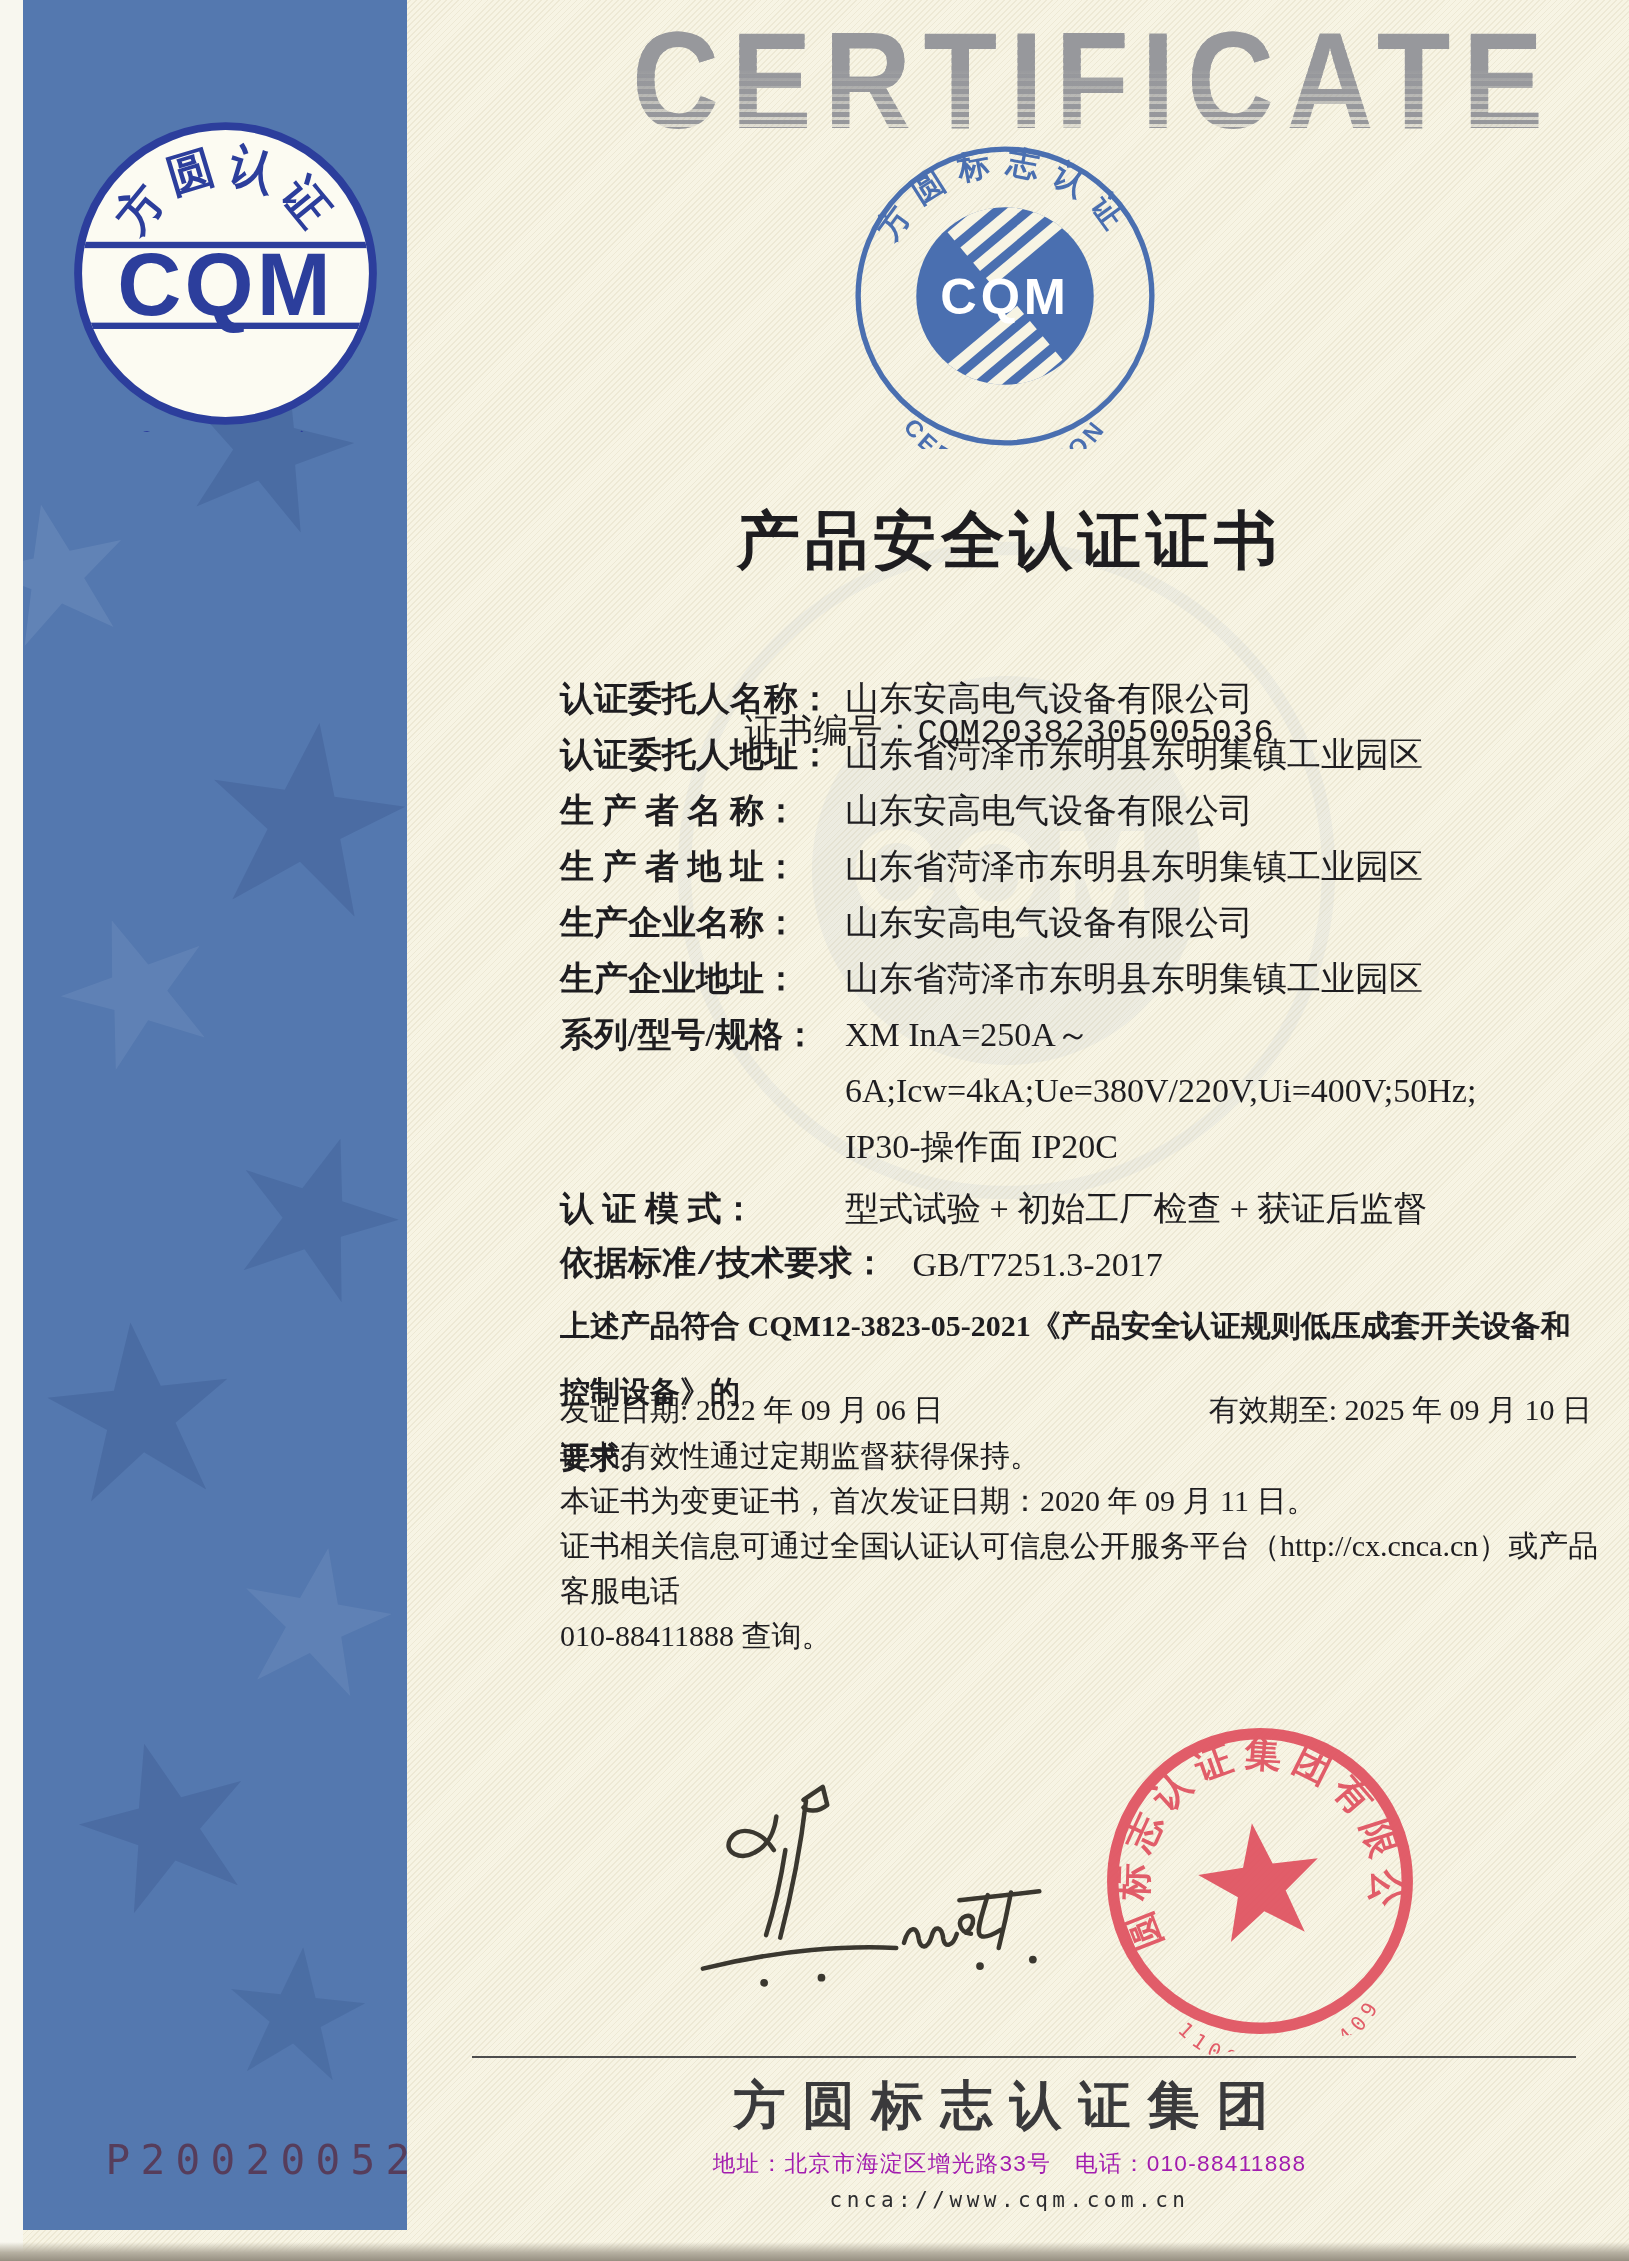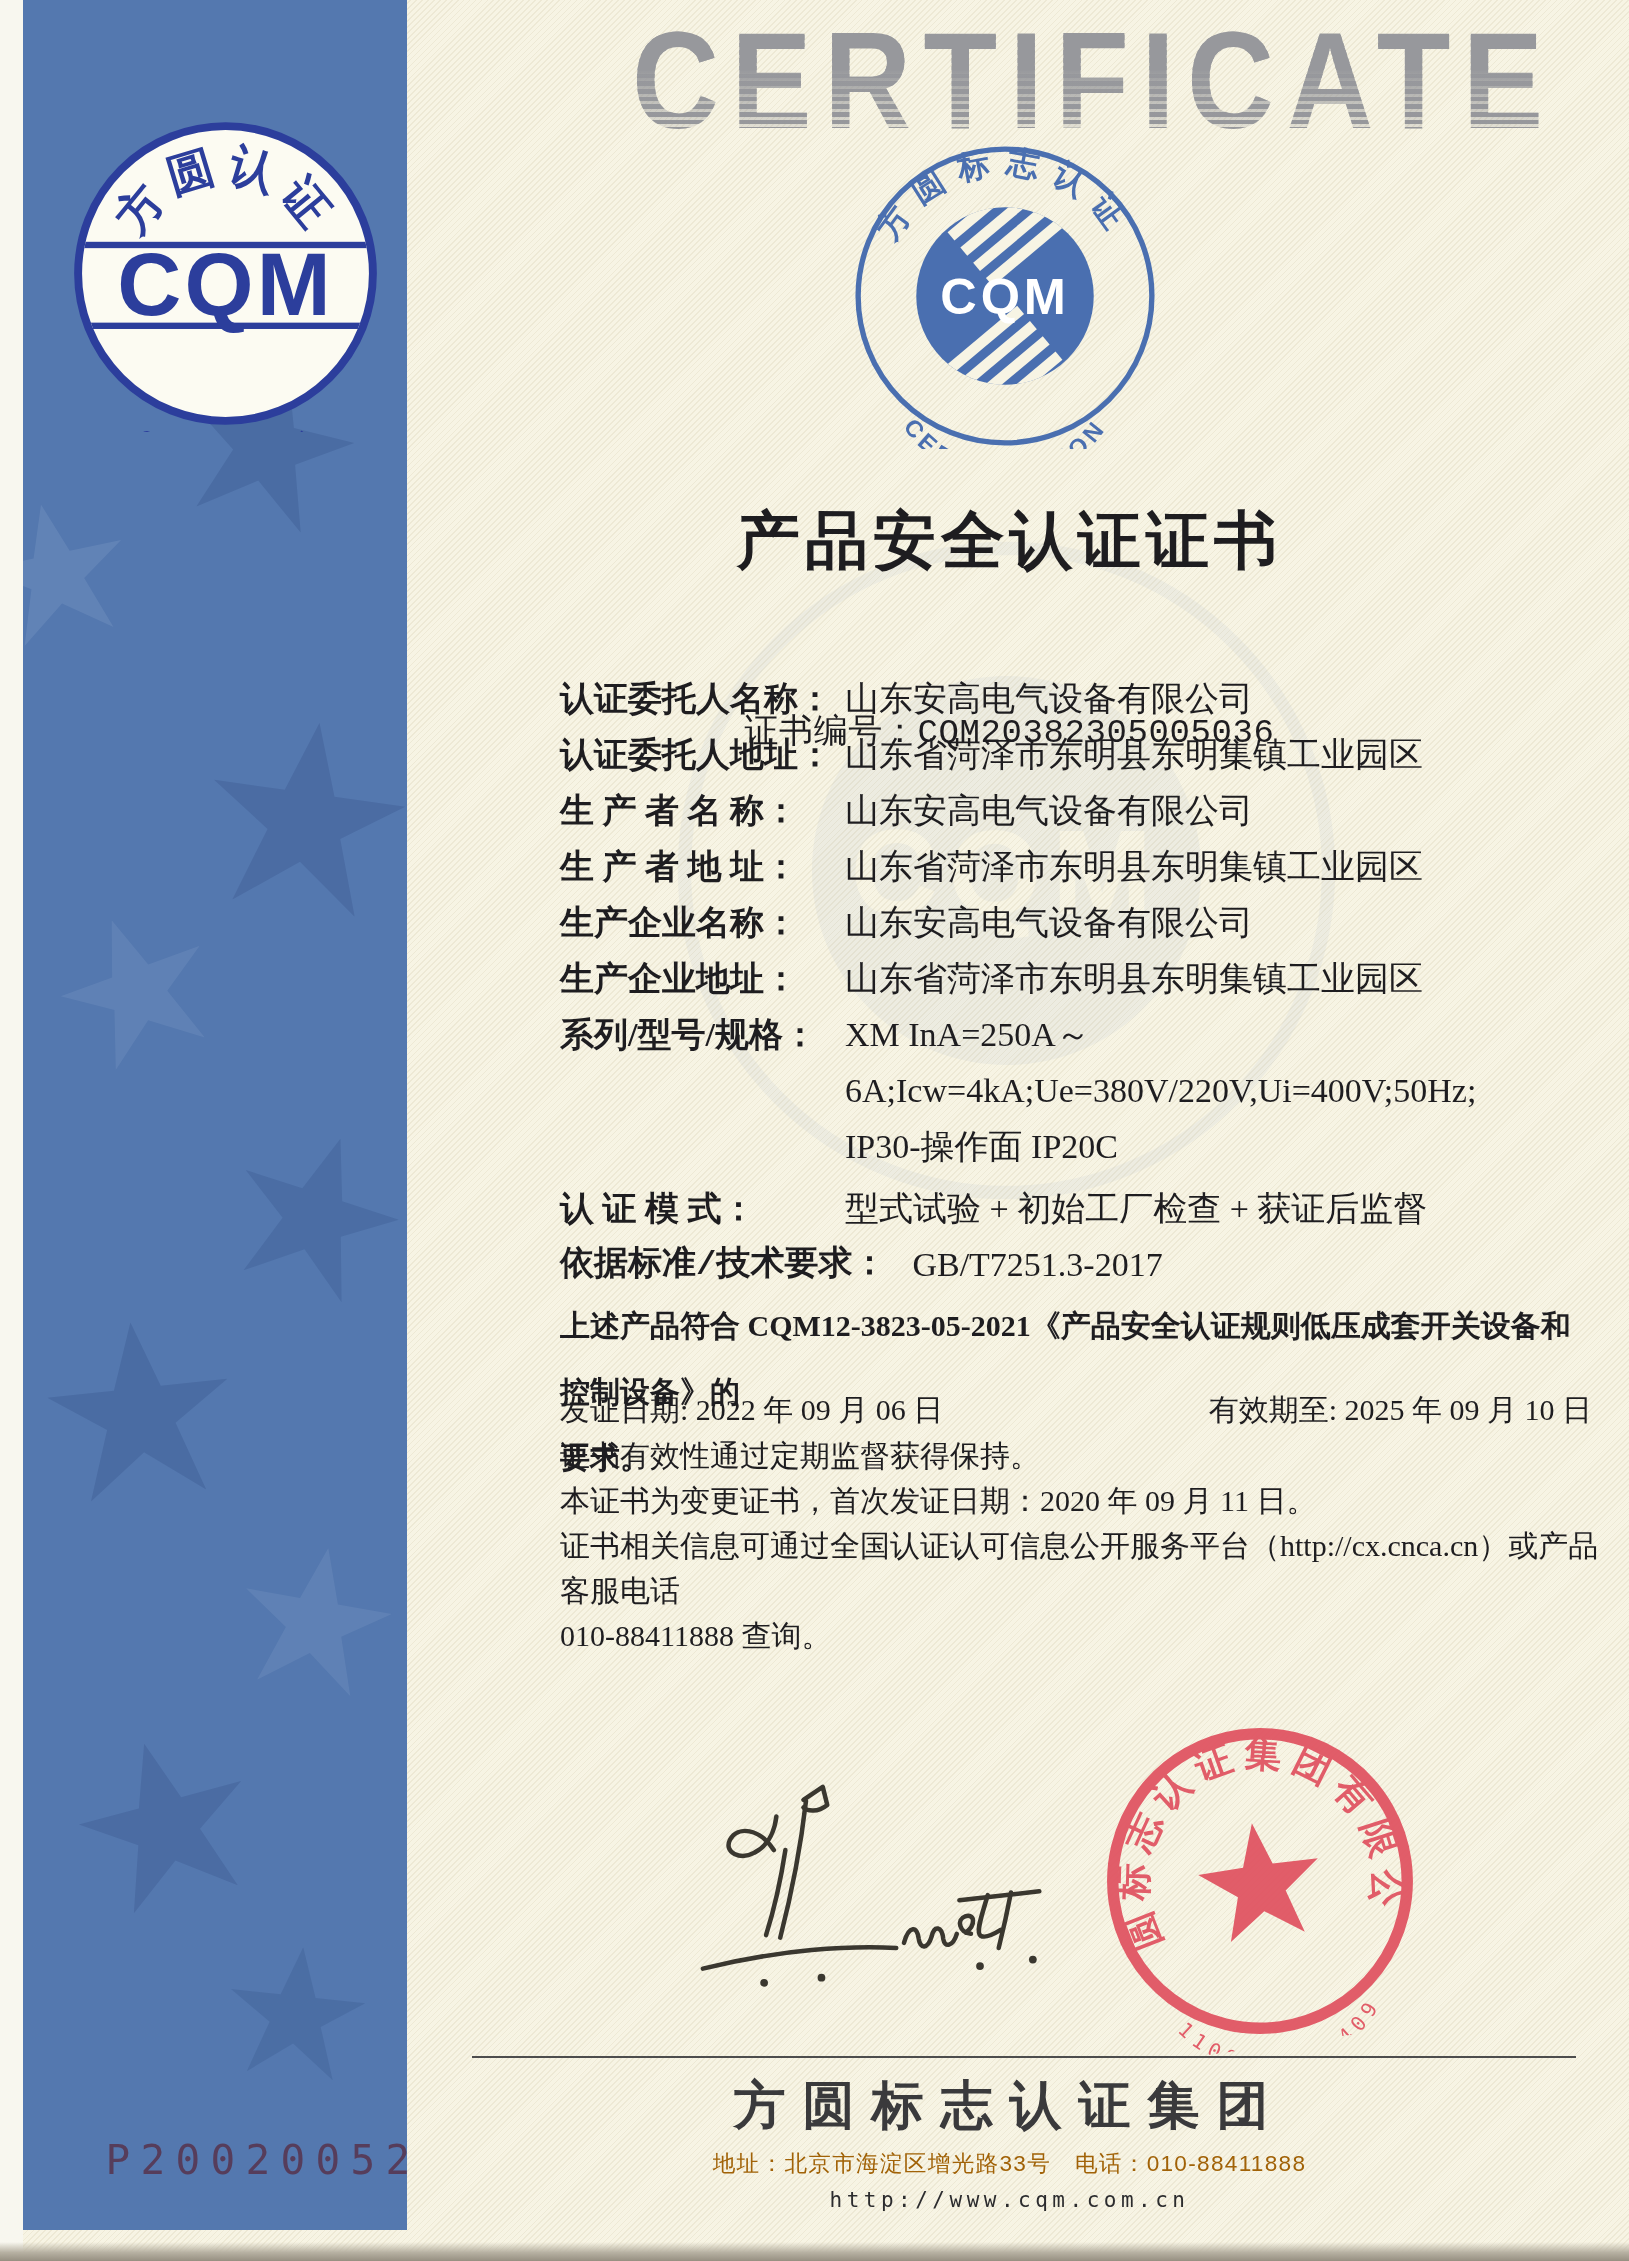--- a/index.html
+++ b/index.html
@@ -44,21 +44,21 @@
         font-size:30px;line-height:44px;}
   .notes{position:absolute;left:560px;top:1433px;width:1045px;font-size:30px;line-height:45px;}
   
   .signature{position:absolute;left:677px;top:1774px;width:374px;height:232px;}
   .stamp{position:absolute;left:1095px;top:1716px;width:330px;height:330px;opacity:.92;transform:rotate(-8deg);}
   
   .divider{position:absolute;left:472px;top:2056px;width:1104px;height:1.9px;background:#4d4d4d;}
   .footer-org{position:absolute;left:400px;top:2071px;width:1219px;text-align:center;
         font-size:52px;font-weight:bold;letter-spacing:17px;color:#3a3a3c;}
   .footer-addr{position:absolute;left:400px;top:2148px;width:1219px;text-align:center;
-        font-family:"Liberation Sans","DejaVu Sans",sans-serif;font-size:22.6px;color:#a16207;letter-spacing:1.3px;}
+        font-family:"Liberation Sans","DejaVu Sans",sans-serif;font-size:22.6px;color:#a21caf;letter-spacing:1.3px;}
   .footer-url{position:absolute;left:400px;top:2188px;width:1219px;text-align:center;
         font-family:"DejaVu Sans Mono","Liberation Mono",monospace;font-size:21px;letter-spacing:4.5px;color:#2c2c2e;}
   .scan-bottom{position:absolute;left:0;right:0;bottom:0;height:19.3px;
         background:linear-gradient(180deg,rgba(160,152,136,0) 0%,#b7b1a2 55%,#968f81 100%);}
 </style>
 </head>
 <body>
 
 <div class="page">
   <div class="paper"></div>
@@ -233,18 +233,18 @@
     </text>
     <path id="stampNumArc" d="M34.4,155.6 A99,99 0 1 0 225.6,155.6" fill="none"></path>
     <text font-family="DejaVu Sans Mono, Liberation Mono, monospace" font-size="16" fill="#e0515f" letter-spacing="5">
       <textPath href="#stampNumArc" startOffset="50%" text-anchor="middle">1100000283409</textPath>
     </text>
   </svg>
 
   <div class="divider"></div>
   <div class="footer-org">方圆标志认证集团</div>
   <div class="footer-addr">地址：北京市海淀区增光路33号　电话：010-88411888</div>
-  <div class="footer-url">http://www.cqm.com.cn</div>
+  <div class="footer-url">cnca://www.cqm.com.cn</div>
 
   <div class="edge-left"></div>
   <div class="scan-bottom"></div>
 </div>
 
 
 </body></html>

